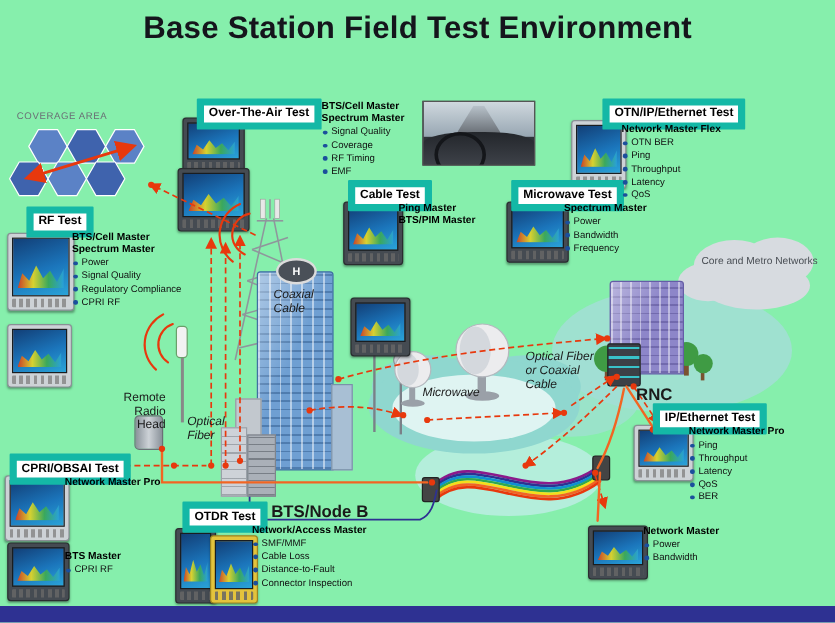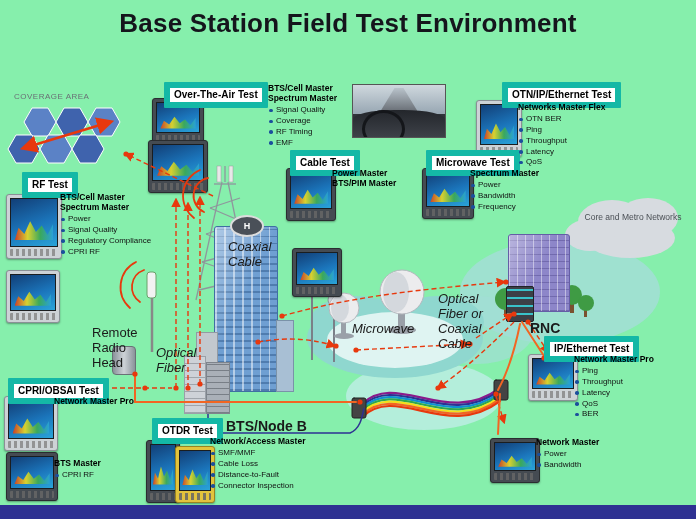--- a/index.html
+++ b/index.html
@@ -69,21 +69,21 @@
 
   
   .test-label{position:absolute;z-index:6;border:6px solid #14b8a6;background:#fff;color:#000;
     font-weight:700;font-size:10px;line-height:1.2;padding:1px 4px;white-space:nowrap;border-radius:1px;}
   .tb{position:absolute;z-index:6;}
   ul.names{list-style:none;margin:0;padding:0;font-weight:700;font-size:8.5px;line-height:1.2;color:#000;}
   ul.bullets{list-style:none;margin:2px 0 0;padding:0;font-size:8px;line-height:1.35;color:#111;}
   ul.bullets li{padding-left:8px;position:relative;}
   ul.bullets li::before{content:'';position:absolute;left:1px;top:3.5px;width:3.5px;height:3.5px;
     border-radius:50%;background:#1b4f9c;}
-  .ann{position:absolute;z-index:6;font-size:13px;font-style:italic;line-height:1.15;color:#1a1a1a;}
+  .ann{position:absolute;z-index:6;font-size:10px;font-style:italic;line-height:1.15;color:#1a1a1a;}
   .ann--plain{font-style:normal;}
   .ann--bold{font-style:normal;font-weight:700;font-size:14px;}
   .coverage-label{position:absolute;z-index:6;font-size:8px;color:#6a6f75;letter-spacing:.5px;}
   .core-label{position:absolute;z-index:6;font-size:8.5px;color:#4a4f55;text-align:center;line-height:1.2;}
   .footer{position:absolute;left:0;top:505px;width:696px;height:14px;background:#2e3192;z-index:7;}
 </style>
 </head>
 <body>
 
 <div class="stage">
@@ -329,21 +329,21 @@
       </ul>
     <ul class="bullets">
         <li>Signal Quality</li>
         <li>Coverage</li>
         <li>RF Timing</li>
         <li>EMF</li>
       </ul>
   </div>
   <div class="tb" style="left:518px;top:102px;width:100px">
     <ul class="names">
-        <li>Networks Master Flex</li>
+        <li>Network Master Flex</li>
       </ul>
     <ul class="bullets">
         <li>OTN BER</li>
         <li>Ping</li>
         <li>Throughput</li>
         <li>Latency</li>
         <li>QoS</li>
       </ul>
   </div>
   <div class="tb" style="left:60px;top:192px;width:92px">
@@ -353,21 +353,21 @@
       </ul>
     <ul class="bullets">
         <li>Power</li>
         <li>Signal Quality</li>
         <li>Regulatory Compliance</li>
         <li>CPRI RF</li>
       </ul>
   </div>
   <div class="tb" style="left:332px;top:168px;width:86px">
     <ul class="names">
-        <li>Power Master</li>
+        <li>Ping Master</li>
         <li>BTS/PIM Master</li>
       </ul>
   </div>
   <div class="tb" style="left:470px;top:168px;width:80px">
     <ul class="names">
         <li>Spectrum Master</li>
       </ul>
     <ul class="bullets">
         <li>Power</li>
         <li>Bandwidth</li>
@@ -415,21 +415,21 @@
         <li>Network Master</li>
       </ul>
     <ul class="bullets">
         <li>Power</li>
         <li>Bandwidth</li>
       </ul>
   </div>
 
   <div class="coverage-label" style="left:14px;top:92px">COVERAGE AREA</div>
   <div class="ann" style="left:228px;top:240px;width:36px">Coaxial Cable</div>
-  <div class="ann ann--plain" style="left:92px;top:326px;width:46px;text-align:left">Remote Radio Head</div>
+  <div class="ann ann--plain" style="left:92px;top:326px;width:46px;text-align:right">Remote Radio Head</div>
   <div class="ann" style="left:156px;top:346px;width:32px">Optical Fiber</div>
   <div class="ann" style="left:352px;top:322px">Microwave</div>
   <div class="ann" style="left:438px;top:292px;width:60px">Optical Fiber or Coaxial Cable</div>
   <div class="ann ann--bold" style="left:530px;top:320px">RNC</div>
   <div class="ann ann--bold" style="left:226px;top:418px">BTS/Node B</div>
   <div class="core-label" style="left:583px;top:212px;width:100px">Core and Metro Networks</div>
 
   <div class="footer"></div>
 </div>
 

